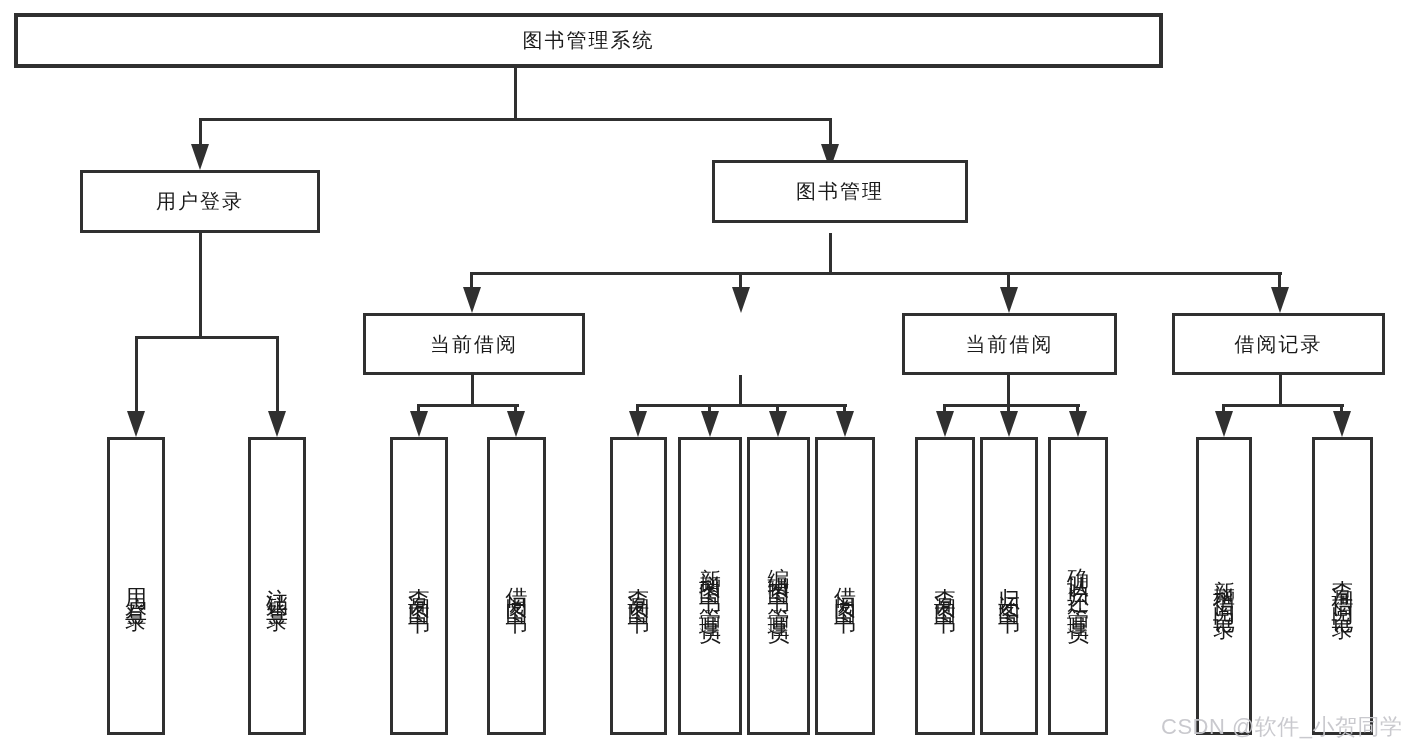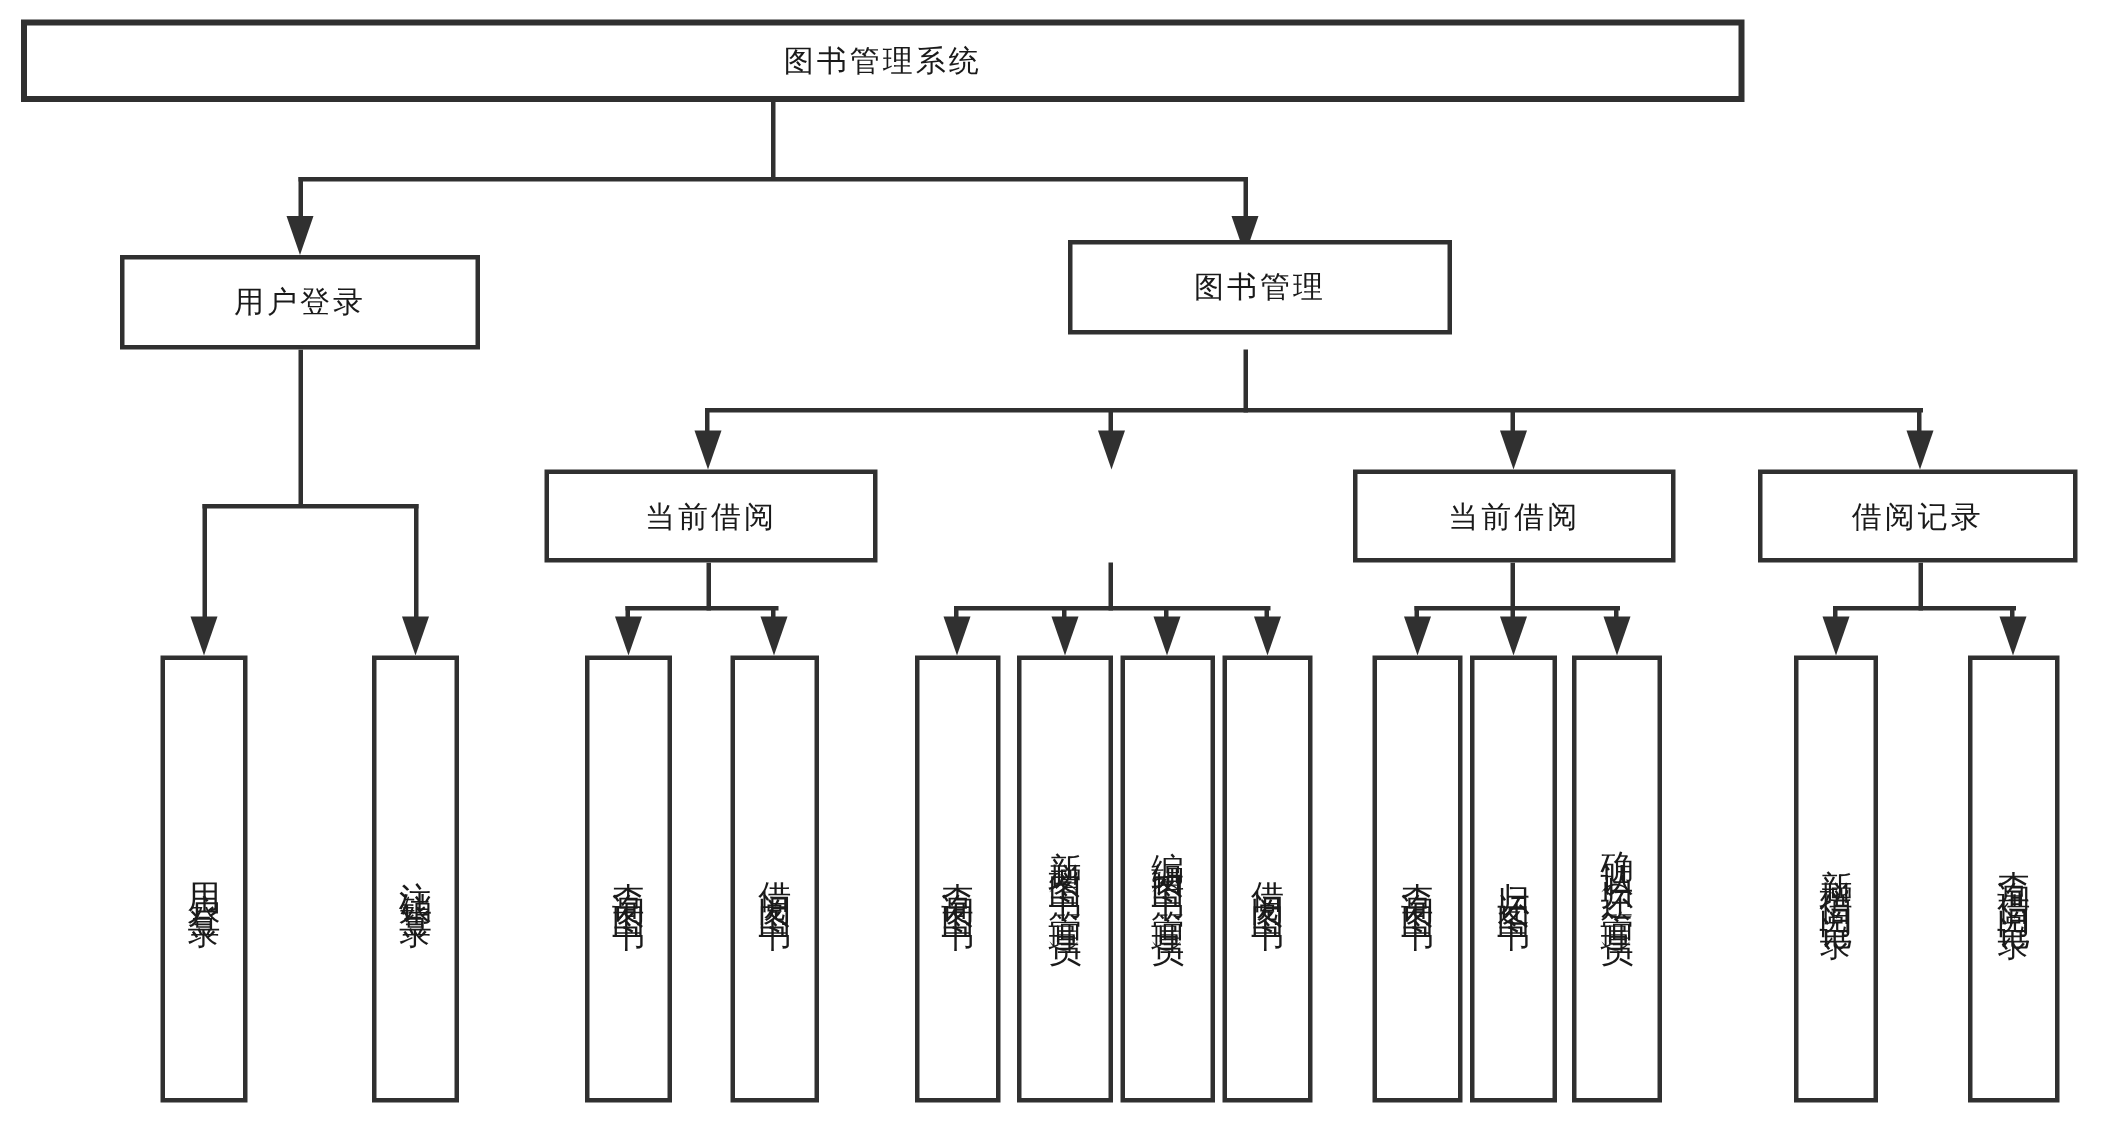--- a/index.html
+++ b/index.html
@@ -160,14 +160,15 @@
     <span class="lbl">确认归还（管理员）</span>
   </div>
 
   <div class="box v" style="left:1196px;top:437px;width:56px;height:298px">
     <span class="lbl">新增借阅记录</span>
   </div>
   <div class="box v" style="left:1312px;top:437px;width:61px;height:298px">
     <span class="lbl">查询借阅记录</span>
   </div>
 
+  <div class="watermark">CSDN @软件_小贺同学</div>
 
 </div>
 
 </body></html>

